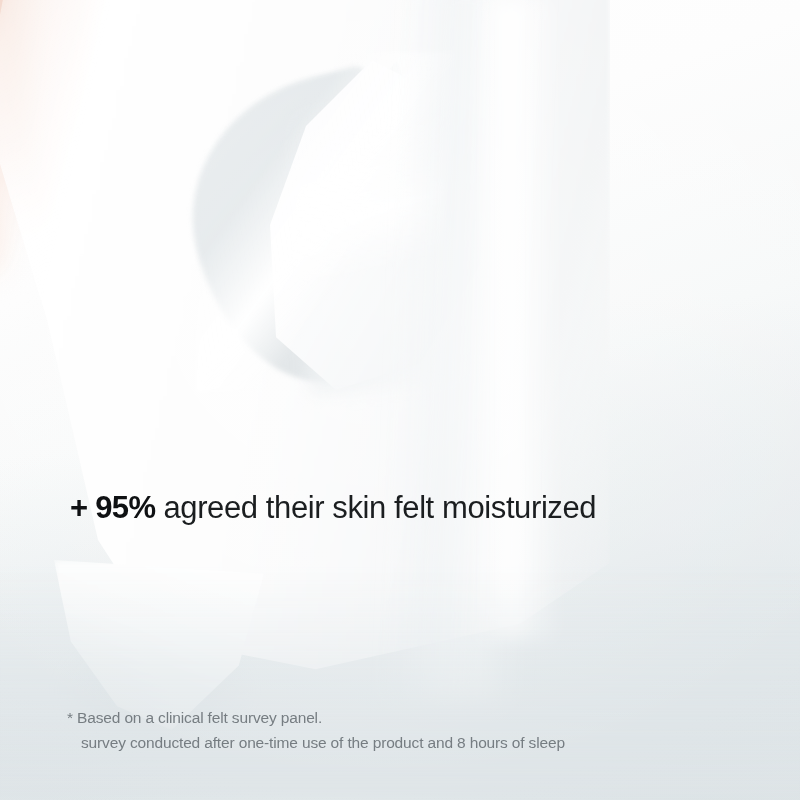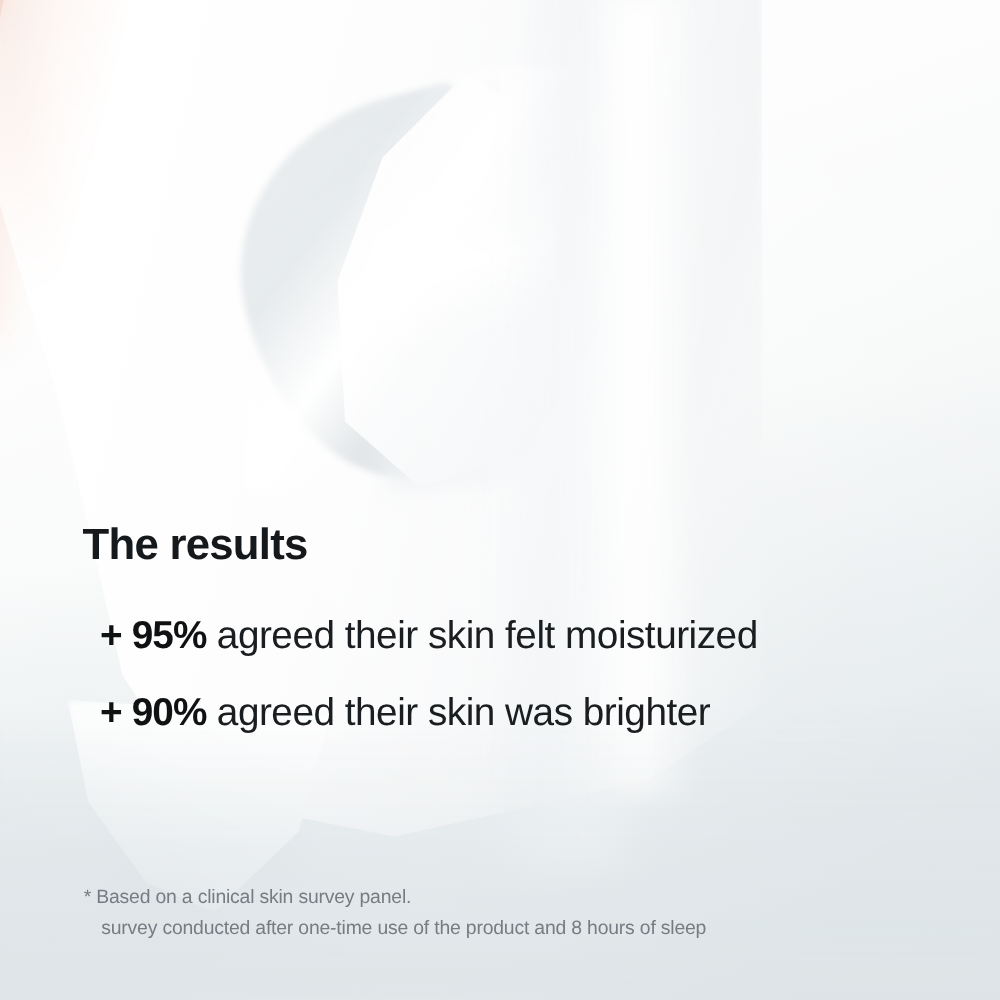--- a/index.html
+++ b/index.html
@@ -200,21 +200,21 @@
     margin: 0;
     font-size: 35px;
     font-weight: 700;
     letter-spacing: -0.6px;
     color: #16191b;
     line-height: 1;
   }
 
   #stats-list {
     position: absolute;
-    left: 80px;
+    left: 70px;
     top: 492px;
     width: 700px;
     list-style: none;
     margin: 0;
     padding: 0;
   }
   .stat-row {
     font-size: 31px;
     font-weight: 300;
     letter-spacing: -0.4px;
@@ -275,32 +275,27 @@
   <div class="layer" id="teardrop-rim"></div>
   <div class="layer" id="fold-a"></div>
   <div class="layer" id="fold-b"></div>
   <div class="layer" id="corner-shadow"></div>
   <div class="layer" id="corner-curl"></div>
   <div class="layer" id="bottom-shadow"></div>
   <div class="layer" id="vignette"></div>
 
   <div id="content">
 
-    <h1 id="results-heading">The results</h1>
 
     <ul id="stats-list">
       <li class="stat-row">
         <span class="stat-value">+ 95%</span>
         <span class="stat-label">agreed their skin felt moisturized</span>
       </li>
-      <li class="stat-row">
-        <span class="stat-value">+ 90%</span>
-        <span class="stat-label">agreed their skin was brighter</span>
-      </li>
     </ul>
 
     <div id="footnote">
-      <span class="fn-line-1">* Based on a clinical skin survey panel.</span>
+      <span class="fn-line-1">* Based on a clinical felt survey panel.</span>
       <span class="fn-line-2">survey conducted after one-time use of the product and 8 hours of sleep</span>
     </div>
 
   </div>
 </div>
 
 </body></html>

